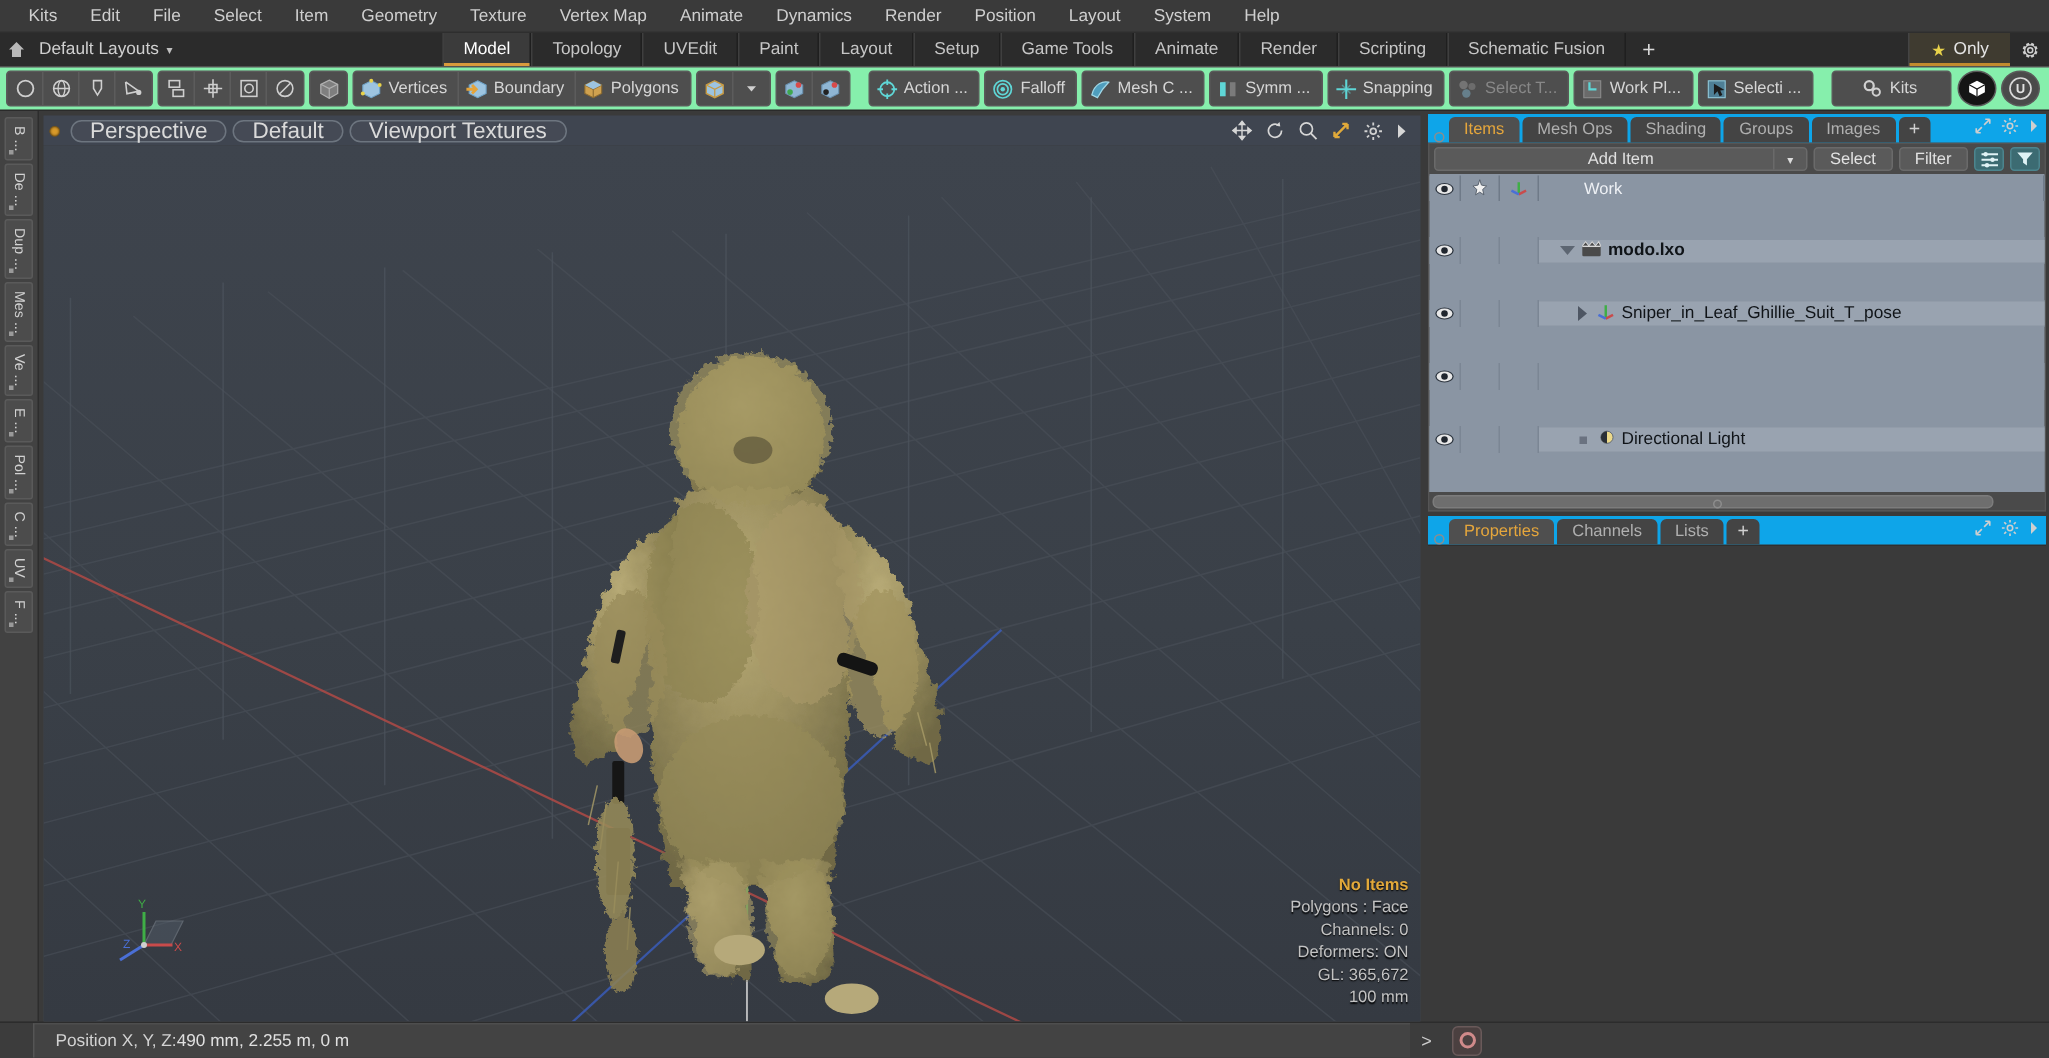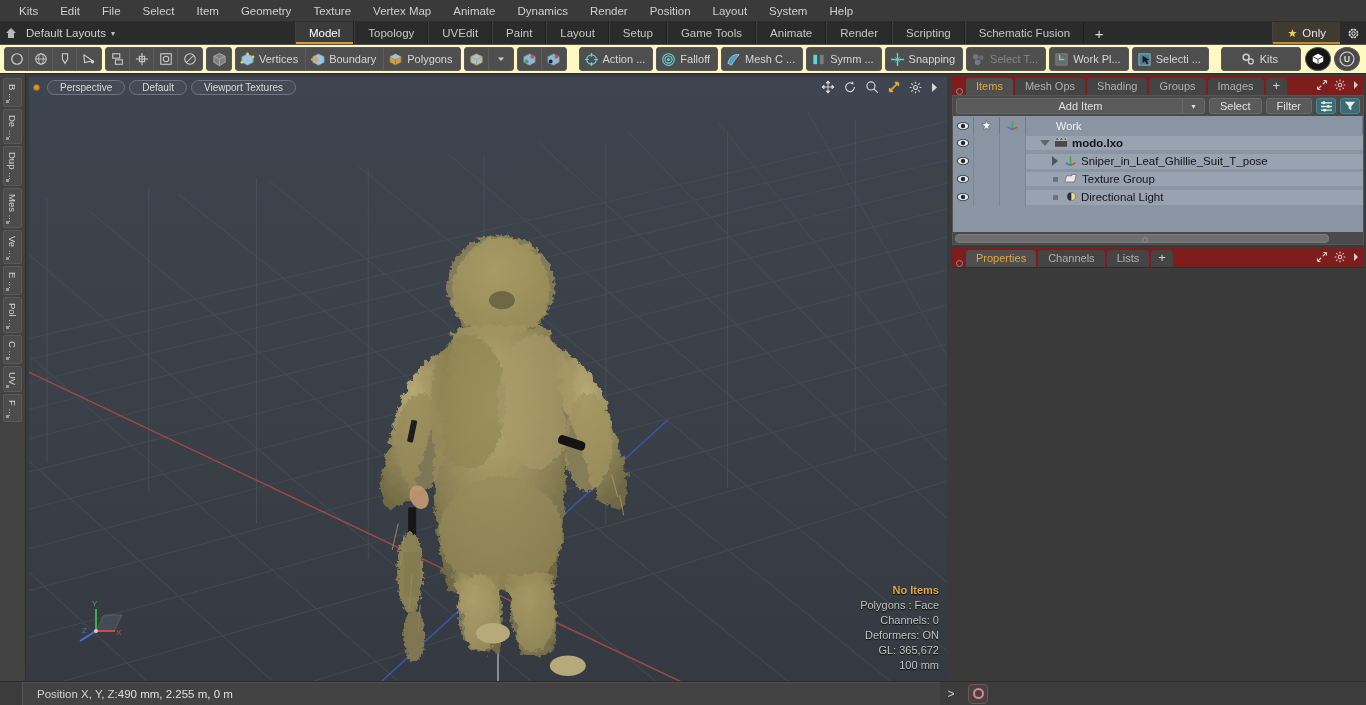--- a/index.html
+++ b/index.html
@@ -54,21 +54,21 @@
   .tb-only {
     display:flex; align-items:center; gap:5px; padding:0 14px; background:#3f3b30;
     color:#e4e4e4; font-size:11.5px; position:relative; border-left:1px solid #444;
   }
   .tb-only::after { content:''; position:absolute; left:0; right:0; bottom:0; height:2px; background:#c28b2e; }
   .tb-star { color:#e8d24a; font-size:11px; }
   .tb-gear { width:26px; display:flex; align-items:center; justify-content:center; color:#cfcfcf; font-size:13px; }
 
   
   .toolbar {
-    height: 30px; background: #fef9c3; flex: 0 0 30px; display:flex; align-items:center;
+    height: 30px; background: #86efac; flex: 0 0 30px; display:flex; align-items:center;
     padding: 12px 4px; gap: 3px; border-bottom:1px solid #2a2a2a; border-top:1px solid #525252;
   }
   .tgroup {
     display:flex; align-items:center; height:24px; background:#4e4e4e;
     border:1px solid #5a5a5a; border-radius:3px; overflow:hidden;
   }
   .tbtn {
     height:22px; min-width:24px; display:flex; align-items:center; justify-content:center;
     padding:0 4px; color:#d0d0d0; border-right:1px solid #5c5c5c;
   }
@@ -101,21 +101,21 @@
 
   
   .vpcol { flex:1 1 auto; display:flex; flex-direction:column; min-width:0; background:#3a3a3a; padding:3px 3px 0 3px;}
   .vp-header {
     height: 20px; background:#3f4550; display:flex; align-items:center; gap:4px;
     padding: 0 4px; flex:0 0 20px;
   }
   .vp-dot { width:7px;height:7px;border-radius:50%;background:#d89a2a; margin-right:3px; box-shadow:0 0 2px #000 inset;}
   .vp-pill {
     height:15px; padding:0 12px; border:1px solid #6d757f; border-radius:8px;
-    display:flex; align-items:center; font-size:10px; color:#dadada;
+    display:flex; align-items:center; font-size:15px; color:#dadada;
     background:rgba(255,255,255,0.03);
   }
   .vp-tools { margin-left:auto; display:flex; align-items:center; gap:8px; padding-right:4px; }
   .vp-tools span { color:#d6d6d6; display:flex; align-items:center; }
 
   .viewport {
     flex:1 1 auto; position:relative; overflow:hidden;
     background:#3c424a;
     min-height:0;
   }
@@ -123,21 +123,21 @@
   .stats {
     position:absolute; right:8px; bottom:8px; text-align:right;
     font-size:11px; color:#c3c3c3; line-height:15px; text-shadow:0 1px 1px #000;
   }
   .stats .hl { color:#e2a93b; font-weight:bold; }
   .gizmo { position:absolute; left:45px; bottom:30px; }
 
   
   .rightcol { width: 416px; flex:0 0 416px; background:#3a3a3a; display:flex; flex-direction:column; padding:2px 2px 0 2px;}
   .panel-tabs {
-    height:19px; display:flex; align-items:flex-end; background:#7f1d1d; flex:0 0 19px;
+    height:19px; display:flex; align-items:flex-end; background:#0ea5e9; flex:0 0 19px;
     position:relative;
   }
   .pt-dot { width:14px; display:flex; align-items:center; justify-content:center; }
   .pt-dot i { width:7px;height:7px;border-radius:50%;border:1.5px solid #8d8d8d; display:block;}
   .ptab {
     padding:0 10px; height:17px; line-height:17px; font-size:11px; color:#b0b0b0;
     background:#444; border-radius:4px 4px 0 0; margin-right:2px; white-space:nowrap;
   }
   .ptab.active { background:#4f4f4f; color:#e5a63c; }
   .ptab.plus { padding:0 7px; color:#d0d0d0; font-size:13px; line-height:15px;}
@@ -161,21 +161,21 @@
   .ibtn.teal { background:#3c6b72; border-color:#4c858e; }
 
   .items-grid { background:#8a95a3; padding:1px 0 0 0; }
   .ig-head {
     display:flex; height:17px; background:#8a95a3; color:#eef1f5; font-size:11px; align-items:center;
   }
   .ig-head .c { border-right:1px solid #6f7a88; height:17px; display:flex; align-items:center; justify-content:center;}
   .c-eye { width:21px; } .c-lock { width:26px; } .c-axis { width:26px; }
   .c-name { flex:1 1 auto; justify-content:flex-start !important; padding-left:30px; }
   .ig-row {
-    display:flex; height:18px; align-items:center; background:#8a95a3; color:#1e2328; font-size:11.5px;
+    display:flex; height:18px; align-items:center; background:#8a95a3; color:#1e2328; font-size:11.5px;margin-top:24px;
   }
   .ig-row .c { border-right:1px solid #7b8694; height:18px; display:flex; align-items:center; justify-content:center;}
   .ig-row .name {
     flex:1 1 auto; display:flex; align-items:center; gap:4px; padding-left:5px; color:#101418;
     background:#99a3b0;
   }
   .ig-row .name.lvl0 { padding-left:14px; font-weight:bold; }
   .ig-row .name.lvl1 { padding-left:24px; }
   .tri-d { width:0;height:0;border-left:5px solid transparent;border-right:5px solid transparent;border-top:6px solid #5d6672;}
   .tri-r { width:0;height:0;border-top:5px solid transparent;border-bottom:5px solid transparent;border-left:6px solid #4e5663;}
@@ -855,31 +855,20 @@
           <div class="ig-row">
             <div class="c c-eye">
               <svg width="14" height="10" viewBox="0 0 16 11">
                   <ellipse cx="8" cy="5.5" rx="7" ry="4.6" fill="#2e3640"></ellipse>
                   <ellipse cx="8" cy="5.5" rx="6" ry="3.8" fill="#e8e8e8"></ellipse>
                   <circle cx="8" cy="5.5" r="2.5" fill="#20262e"></circle>
                 </svg>
             </div>
             <div class="c c-lock"></div>
             <div class="c c-axis"></div>
-            <div class="name lvl1">
-              <span class="treeline">
-                  <span class="dotmark"></span>
-                </span>
-              <span>
-                <svg width="14" height="12" viewBox="0 0 16 13">
-                    <path d="M1 11 L3 4 H9 L8.6 2.5 H14 L12 11 Z" fill="#e9e9e9" stroke="#5d6672" stroke-width="0.8"></path>
-                  </svg>
-              </span>
-              <span>Texture Group</span>
-            </div>
           </div>
 
           <div class="ig-row">
             <div class="c c-eye">
               <svg width="14" height="10" viewBox="0 0 16 11">
                   <ellipse cx="8" cy="5.5" rx="7" ry="4.6" fill="#2e3640"></ellipse>
                   <ellipse cx="8" cy="5.5" rx="6" ry="3.8" fill="#e8e8e8"></ellipse>
                   <circle cx="8" cy="5.5" r="2.5" fill="#20262e"></circle>
                 </svg>
             </div>

